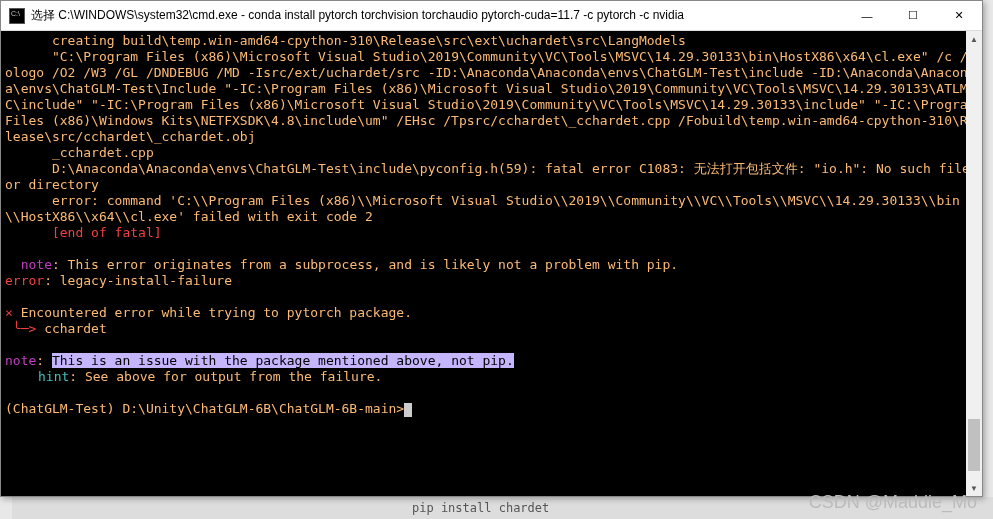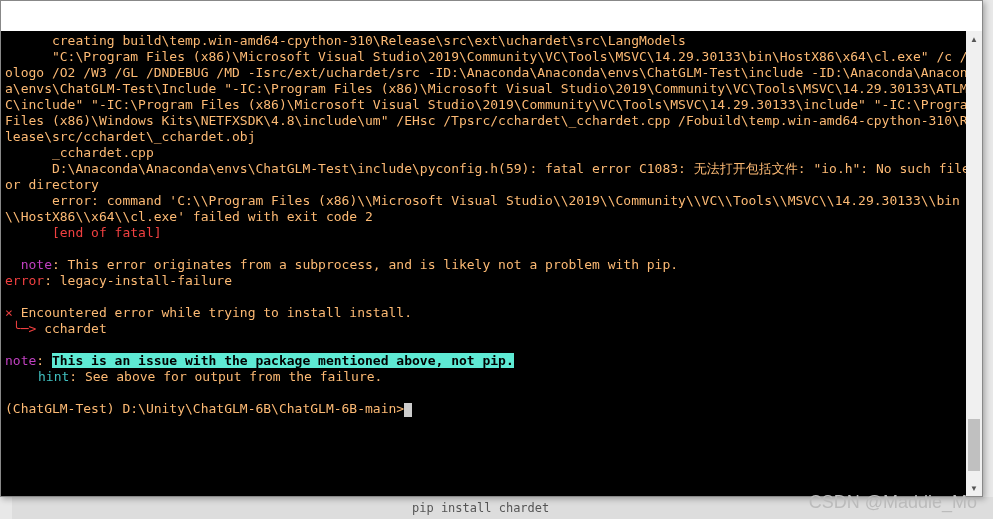--- a/index.html
+++ b/index.html
@@ -65,21 +65,21 @@
       line-height: 16px;
       padding: 2px 4px;
       white-space: pre-wrap;
       word-break: break-all;
       overflow: hidden;
     }
     .red { color: #f04040; }
     .magenta { color: #c040c0; }
     .cyan { color: #40c0c0; margin-left: 33px; }
     .grey { color: #fdba74; }
-    .highlight { background: #5eead4; color: #000; font-weight: bold; }
+    .highlight { background: #c4b5fd; color: #000; }
     .cursor {
       display: inline-block;
       width: 8px; height: 14px;
       background: #ccc;
       vertical-align: text-bottom;
       margin-bottom: -1px;
     }
     .scrollbar {
       position: absolute;
       top: 30px; right: 0; bottom: 0;
@@ -118,32 +118,41 @@
       padding-left: 400px;
       line-height: 22px;
     }
   </style>
 </head>
 <body>
 
 <div class="bg-strip">pip install chardet</div>
 
 <div class="window">
+  <div class="titlebar">
+    <div class="title-icon"></div>
+    <div class="title-text">选择 C:\WINDOWS\system32\cmd.exe - conda  install pytorch torchvision torchaudio pytorch-cuda=11.7 -c pytorch -c nvidia</div>
+    <div class="win-controls">
+      <div class="win-btn">—</div>
+      <div class="win-btn">☐</div>
+      <div class="win-btn close">✕</div>
+    </div>
+  </div>
 
   <div class="console"><span class="grey">      creating build\temp.win-amd64-cpython-310\Release\src\ext\uchardet\src\LangModels</span>
 <span class="grey">      "C:\Program Files (x86)\Microsoft Visual Studio\2019\Community\VC\Tools\MSVC\14.29.30133\bin\HostX86\x64\cl.exe" /c /nologo /O2 /W3 /GL /DNDEBUG /MD -Isrc/ext/uchardet/src -ID:\Anaconda\Anaconda\envs\ChatGLM-Test\include -ID:\Anaconda\Anaconda\envs\ChatGLM-Test\Include "-IC:\Program Files (x86)\Microsoft Visual Studio\2019\Community\VC\Tools\MSVC\14.29.30133\ATLMFC\include" "-IC:\Program Files (x86)\Microsoft Visual Studio\2019\Community\VC\Tools\MSVC\14.29.30133\include" "-IC:\Program Files (x86)\Windows Kits\NETFXSDK\4.8\include\um" /EHsc /Tpsrc/cchardet\_cchardet.cpp /Fobuild\temp.win-amd64-cpython-310\Release\src/cchardet\_cchardet.obj</span>
 <span class="grey">      _cchardet.cpp</span>
 <span class="grey">      D:\Anaconda\Anaconda\envs\ChatGLM-Test\include\pyconfig.h(59): fatal error C1083: 无法打开包括文件: "io.h": No such file or directory</span>
 <span class="grey">      error: command 'C:\\Program Files (x86)\\Microsoft Visual Studio\\2019\\Community\\VC\\Tools\\MSVC\\14.29.30133\\bin\\HostX86\\x64\\cl.exe' failed with exit code 2</span>
 <span class="red">      [end of fatal]</span>
 <span></span>
 <span class="magenta">  note</span><span class="grey">: This error originates from a subprocess, and is likely not a problem with pip.</span>
 <span class="red">error</span><span class="grey">: legacy-install-failure</span>
 <span></span>
-<span class="red">×</span><span class="grey"> Encountered error while trying to install install.</span>
+<span class="red">×</span><span class="grey"> Encountered error while trying to pytorch package.</span>
 <span class="red"> ╰─&gt;</span><span class="grey"> cchardet</span>
 <span></span>
 <span class="magenta">note</span><span class="grey">: </span><span class="highlight">This is an issue with the package mentioned above, not pip.</span>
 <span class="cyan">hint</span><span class="grey">: See above for output from the failure.</span>
 <span></span>
 <span class="grey">(ChatGLM-Test) D:\Unity\ChatGLM-6B\ChatGLM-6B-main&gt;</span><span class="cursor"></span></div>
 
   <div class="scrollbar">
     <div class="sb-btn">▲</div>
     <div class="sb-track">

